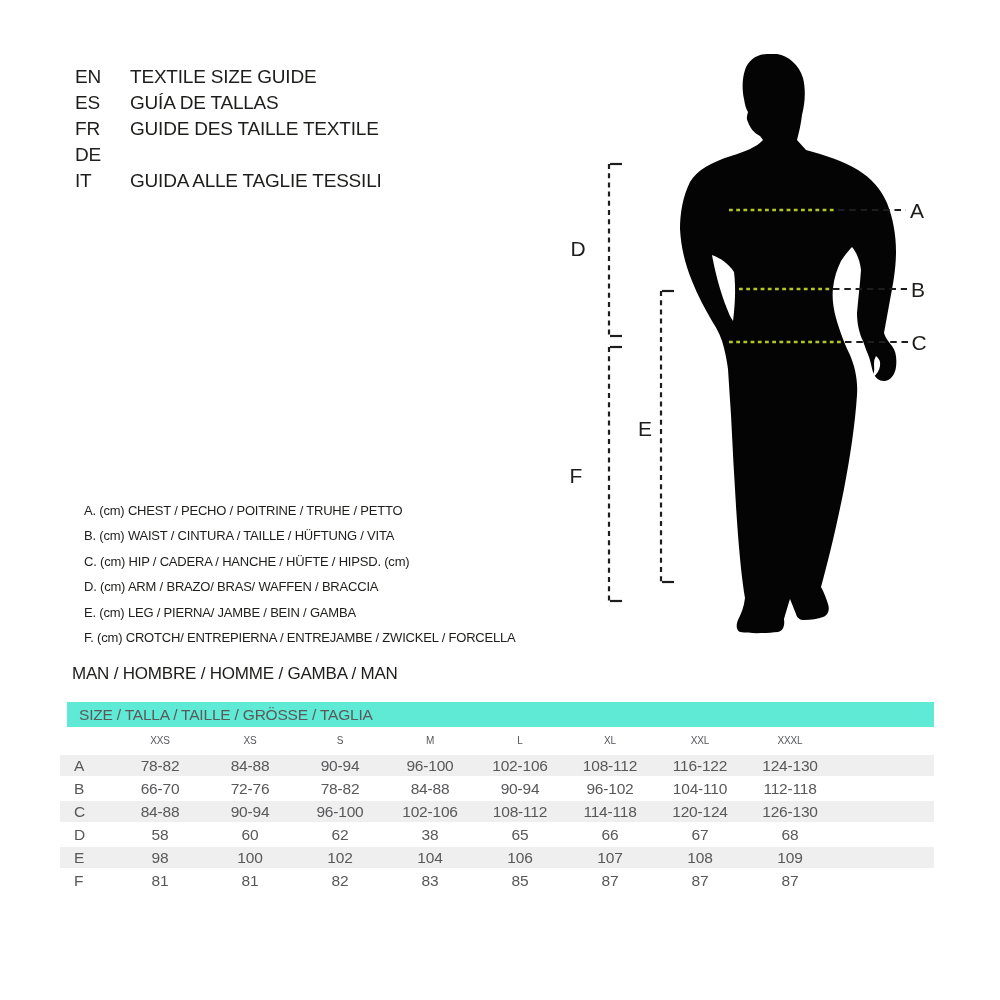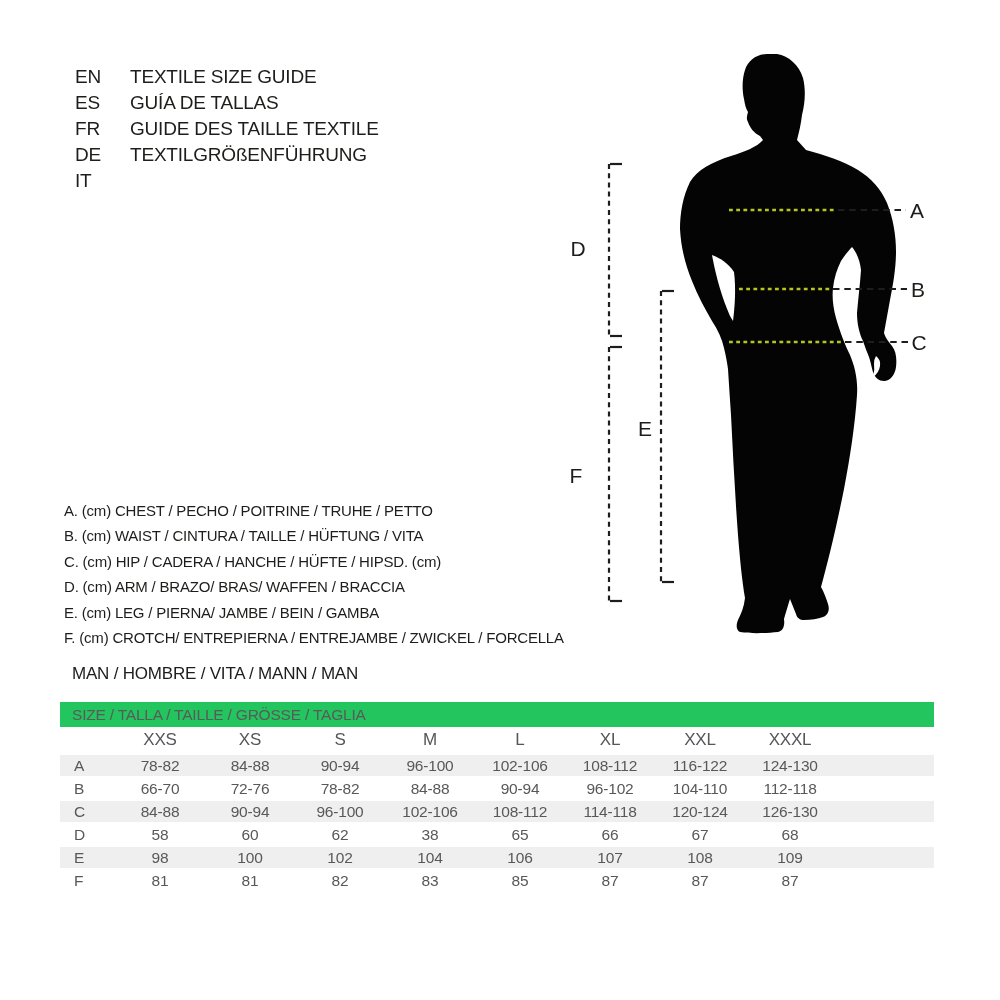--- a/index.html
+++ b/index.html
@@ -8,34 +8,34 @@
     font-family:"Liberation Sans","DejaVu Sans",sans-serif;color:#1d1d1b;text-decoration:underline;
   }
   
   .langs{position:absolute;left:75px;top:64px;}
   .lang-row{display:flex;line-height:26px;font-size:19px;letter-spacing:-0.2px;}
   .lang-code{width:55px;flex:0 0 55px;}
   
   .figure{position:absolute;left:540px;top:28px;width:430px;height:650px;}
   .figure text{font-family:"Liberation Sans","DejaVu Sans",sans-serif;font-size:21px;fill:#1d1d1b;}
   
-  .measures{position:absolute;left:64px;top:498px;font-size:15px;line-height:25.4px;letter-spacing:-0.2px;}
+  .measures{position:absolute;left:84px;top:498px;font-size:13px;line-height:25.4px;letter-spacing:-0.2px;}
   .gender{position:absolute;left:72px;top:664px;font-size:17px;letter-spacing:-0.2px;}
   
   .table-wrap{position:absolute;left:60px;top:702px;width:874px;}
   .table-title{
-    height:25px;line-height:25px;background:#22c55e;color:#5a5a5a;
-    font-size:15.5px;padding-left:12px;letter-spacing:-0.2px;box-sizing:border-box;
+    height:25px;line-height:25px;background:#5eead4;color:#5a5a5a;
+    font-size:15.5px;padding-left:12px;letter-spacing:-0.2px;box-sizing:border-box;margin-left:7px;
   }
   table.size-table{width:874px;border-collapse:collapse;table-layout:fixed;}
   .size-table col.c-letter{width:55px;}
   .size-table col.c-size{width:90px;}
   .size-table col.c-fill{width:99px;}
   .size-table th{
-    height:26px;font-weight:normal;color:#55565a;font-size:17px;
+    height:26px;font-weight:normal;color:#55565a;font-size:10px;
     text-align:center;padding:0;letter-spacing:-0.2px;
   }
   .size-table td{
     height:21px;line-height:21px;color:#58585a;font-size:15.5px;text-align:center;
     padding:0;border-top:2px solid #ffffff;border-bottom:1px solid #ffffff;letter-spacing:-0.2px;
   }
   .size-table td.letter{text-align:left;padding-left:14px;}
   .size-table tr.shade td{background:#efefef;}
 </style>
 </head>
@@ -51,24 +51,24 @@
     <div class="lang-row">
       <span class="lang-code">ES</span>
       <span class="lang-label">GUÍA DE TALLAS</span>
     </div>
     <div class="lang-row">
       <span class="lang-code">FR</span>
       <span class="lang-label">GUIDE DES TAILLE TEXTILE</span>
     </div>
     <div class="lang-row">
       <span class="lang-code">DE</span>
-      <span class="lang-label">TEXTILGRÖßENFÜHRUNG</span>
     </div>
     <div class="lang-row">
       <span class="lang-code">IT</span>
+      <span class="lang-label">GUIDA ALLE TAGLIE TESSILI</span>
     </div>
   </div>
 
   <svg class="figure" viewBox="540 28 430 650" width="430" height="650" xmlns="http://www.w3.org/2000/svg">
 
     <path fill="#040404" d="
       M 767 54
       C 757 54 748 60 745 70
       C 742 79 742 90 744 99
       C 745 105 746 109 748 112
@@ -166,21 +166,21 @@
 
   <div class="measures">
     <div>A. (cm) CHEST / PECHO / POITRINE / TRUHE / PETTO</div>
     <div>B. (cm) WAIST / CINTURA / TAILLE / HÜFTUNG / VITA</div>
     <div>C. (cm) HIP / CADERA / HANCHE / HÜFTE / HIPSD. (cm)</div>
     <div>D. (cm) ARM / BRAZO/ BRAS/ WAFFEN / BRACCIA</div>
     <div>E. (cm) LEG / PIERNA/ JAMBE / BEIN / GAMBA</div>
     <div>F. (cm) CROTCH/ ENTREPIERNA / ENTREJAMBE / ZWICKEL / FORCELLA</div>
   </div>
 
-  <div class="gender">MAN / HOMBRE / VITA / MANN / MAN</div>
+  <div class="gender">MAN / HOMBRE / HOMME / GAMBA / MAN</div>
 
   <div class="table-wrap">
     <div class="table-title">SIZE / TALLA / TAILLE / GRÖSSE / TAGLIA</div>
     <table class="size-table">
       <colgroup>
         <col class="c-letter">
           <col class="c-size">
           <col class="c-size">
           <col class="c-size">
           <col class="c-size">

